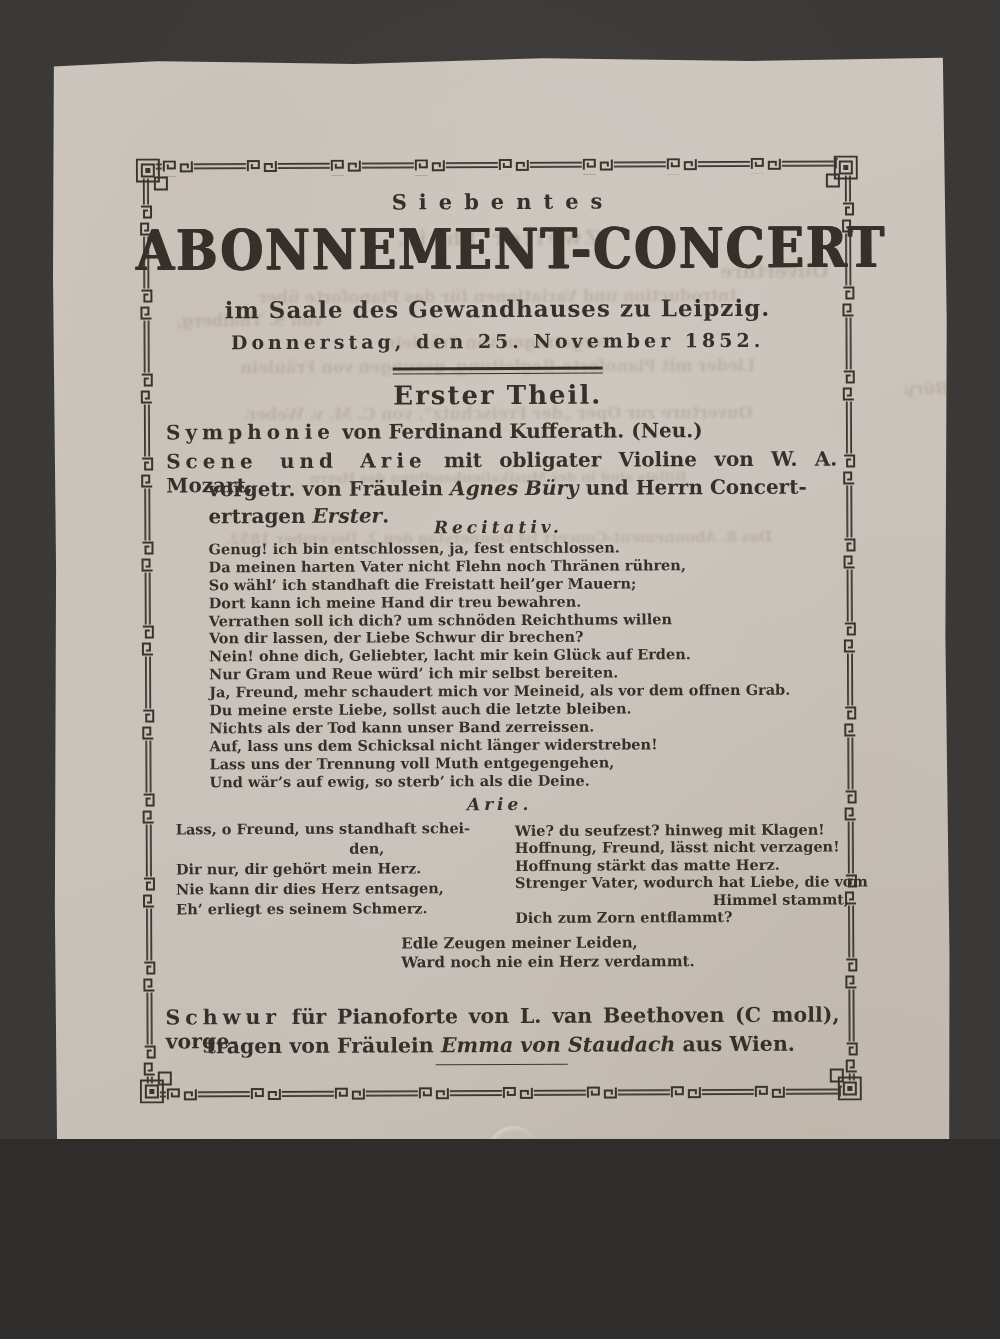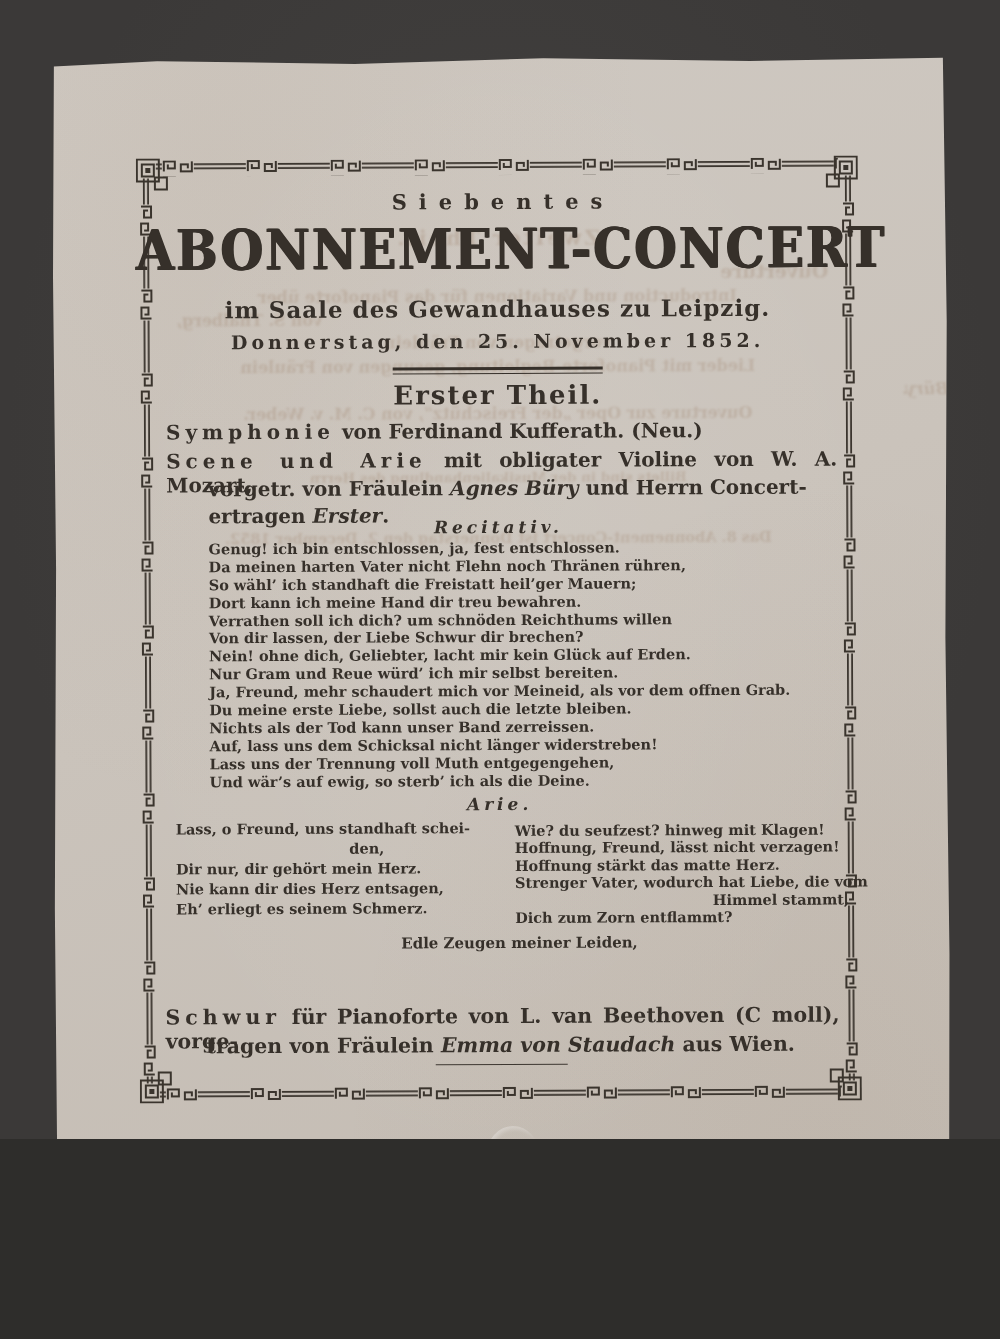--- a/index.html
+++ b/index.html
@@ -198,20 +198,21 @@
       <div>Wie? du seufzest? hinweg mit Klagen!</div>
       <div>Hoffnung, Freund, lässt nicht verzagen!</div>
       <div>Hoffnung stärkt das matte Herz.</div>
       <div>Strenger Vater, wodurch hat Liebe, die vom</div>
       <div class="rgt">Himmel stammt,</div>
       <div>Dich zum Zorn entflammt?</div>
     </div>
 
     <div class="quatrain">
       <div>Edle Zeugen meiner Leiden,</div>
+      <div>Ward noch nie ein Herz verdammt.</div>
     </div>
 
     <div class="beeth beeth1"><span class="lead" style="position:static">Schwur</span><span style="position:static"> für Pianoforte von L. van Beethoven (C moll), vorge-</span></div>
     <div class="beeth beeth2"><span style="position:static">tragen von Fräulein </span><span class="nm" style="position:static">Emma von Staudach</span><span style="position:static"> aus Wien.</span></div>
     <div class="endrule"></div>
 
     <div class="stamp"></div>
     <div class="shelfmark">Mus II g 58, 7</div>
   </div>
 

